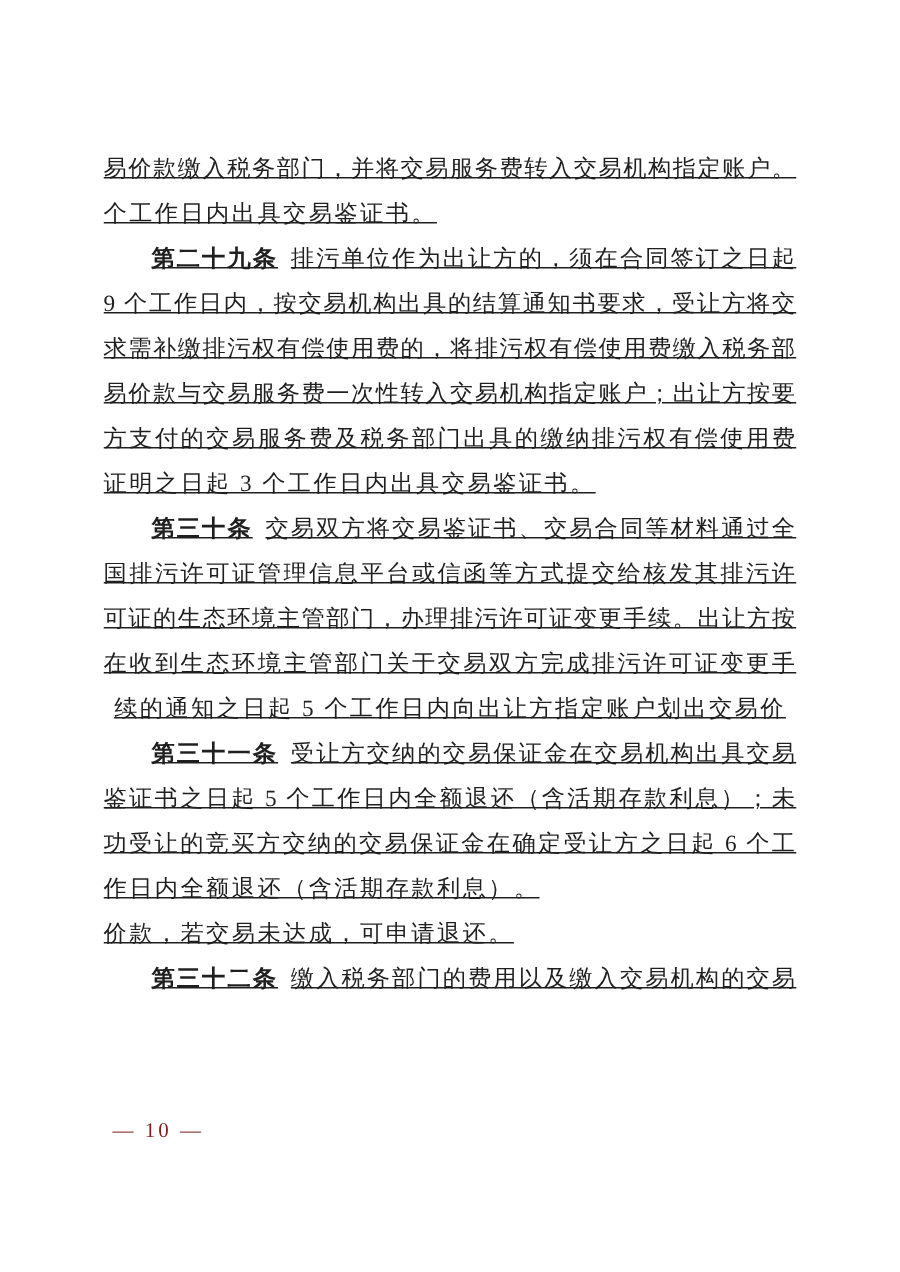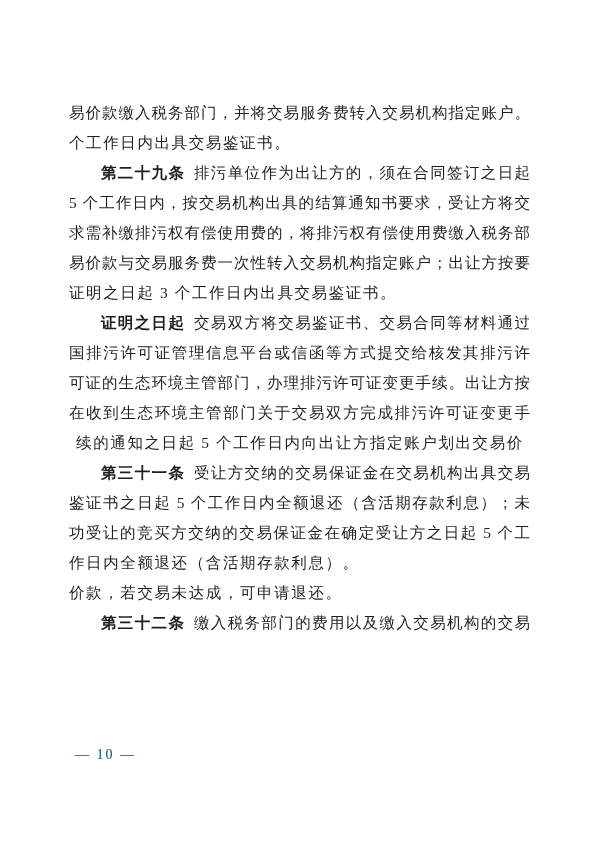--- a/index.html
+++ b/index.html
@@ -15,20 +15,21 @@
     background: #ffffff;
     color: #1f1f1f;
     overflow: hidden;
   }
   .text-block {
     position: absolute;
     left: 69px;
     top: 98px;
     width: 462px;
     font-size: 15.5px;
+    text-decoration: underline;
   }
   .para { margin: 0; padding: 0; }
   .line {
     height: 30px;
     line-height: 30px;
     letter-spacing: 1px;
     text-align: justify;
     text-align-last: justify;
     -moz-text-align-last: justify;
     overflow: hidden;
@@ -47,55 +48,56 @@
     font-weight: bold;
     margin-right: 0.55em;
     margin-top: 33px;
   }
   .footer-pagenum {
     position: absolute;
     left: 75px;
     top: 747px;
     font-size: 14px;
     letter-spacing: 2px;
-    color: #0c4a6e;
+    color: #7f1d1d;
   }
 </style>
 </head>
 <body>
 
 <div class="page">
 
   <div class="text-block">
 
     <div class="para">
       <div class="line">易价款缴入税务部门，并将交易服务费转入交易机构指定账户。</div>
       <div class="line end">个工作日内出具交易鉴证书。</div>
     </div>
 
     <div class="para">
       <div class="line first"><span class="article-head">第二十九条</span><span>排污单位作为出让方的，须在合同签订之日起</span></div>
-      <div class="line">5 个工作日内，按交易机构出具的结算通知书要求，受让方将交</div>
+      <div class="line">9 个工作日内，按交易机构出具的结算通知书要求，受让方将交</div>
       <div class="line">求需补缴排污权有偿使用费的，将排污权有偿使用费缴入税务部</div>
       <div class="line">易价款与交易服务费一次性转入交易机构指定账户；出让方按要</div>
+      <div class="line">方支付的交易服务费及税务部门出具的缴纳排污权有偿使用费</div>
       <div class="line end">证明之日起 3 个工作日内出具交易鉴证书。</div>
     </div>
 
     <div class="para">
-      <div class="line first"><span class="article-head">证明之日起</span><span>交易双方将交易鉴证书、交易合同等材料通过全</span></div>
+      <div class="line first"><span class="article-head">第三十条</span><span>交易双方将交易鉴证书、交易合同等材料通过全</span></div>
       <div class="line">国排污许可证管理信息平台或信函等方式提交给核发其排污许</div>
       <div class="line">可证的生态环境主管部门，办理排污许可证变更手续。出让方按要</div>
       <div class="line">在收到生态环境主管部门关于交易双方完成排污许可证变更手</div>
       <div class="line end">续的通知之日起 5 个工作日内向出让方指定账户划出交易价款。</div>
     </div>
 
     <div class="para">
       <div class="line first"><span class="article-head">第三十一条</span><span>受让方交纳的交易保证金在交易机构出具交易</span></div>
       <div class="line">鉴证书之日起 5 个工作日内全额退还（含活期存款利息）；未成</div>
-      <div class="line">功受让的竞买方交纳的交易保证金在确定受让方之日起 5 个工</div>
+      <div class="line">功受让的竞买方交纳的交易保证金在确定受让方之日起 6 个工</div>
       <div class="line end">作日内全额退还（含活期存款利息）。</div>
     </div>
 
     <div class="para">
       <div class="line end">价款，若交易未达成，可申请退还。</div>
       <div class="line first"><span class="article-head">第三十二条</span><span>缴入税务部门的费用以及缴入交易机构的交易</span></div>
     </div>
 
   </div>
 

